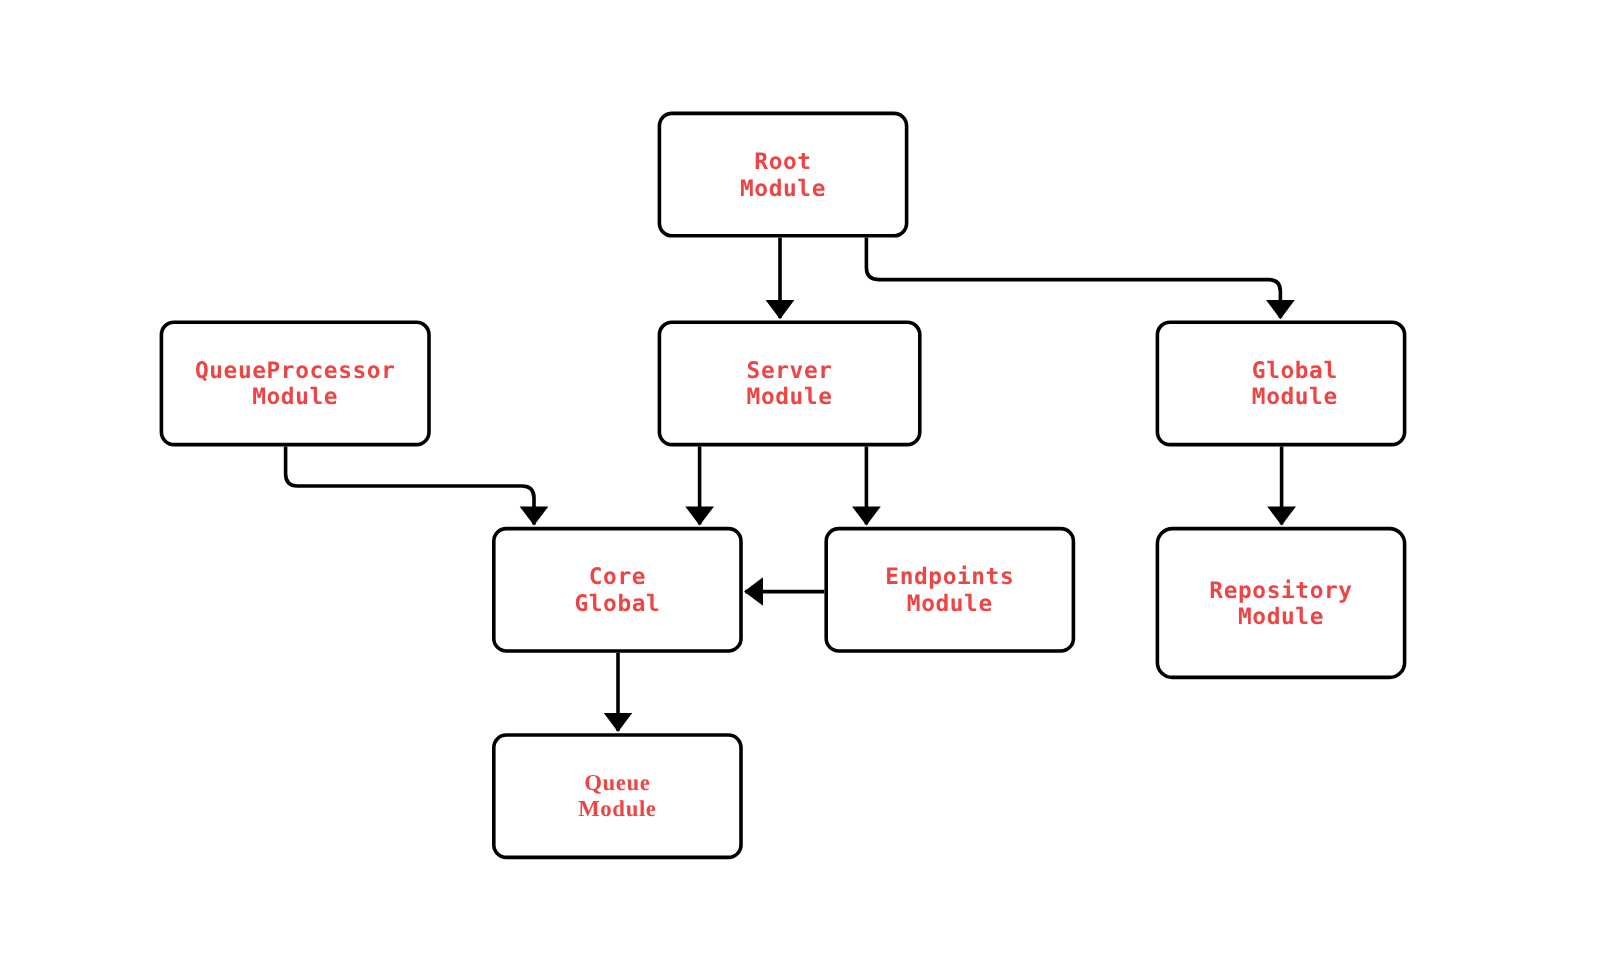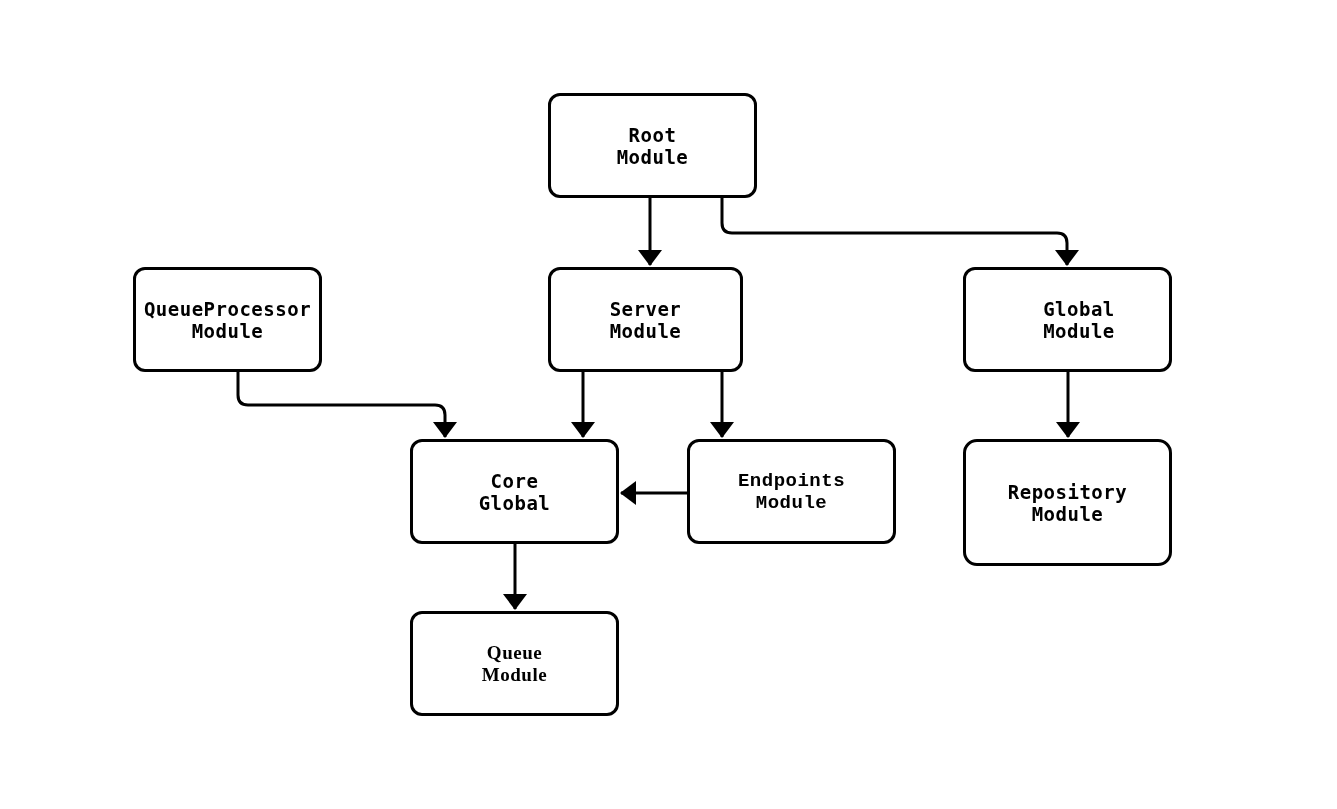--- a/index.html
+++ b/index.html
@@ -36,21 +36,21 @@
     display: flex;
     align-items: center;
     justify-content: center;
   }
   .node .label {
     white-space: pre-line;
     text-align: center;
     font-weight: bold;
     font-size: 19px;
     line-height: 22px;
-    color: #000000;
+    color: #ef4444;
     letter-spacing: 0.5px;
   }
 </style>
 </head>
 <body>
 
 <div class="canvas">
 
   <svg id="edge-layer" class="edge-layer" viewBox="0 0 1337 809" xmlns="http://www.w3.org/2000/svg">
     <defs>
@@ -65,37 +65,37 @@
       <path d="M 722 372 L 722 437" class="edge" marker-end="url(#arrowhead)"></path>
       <path d="M 1068 372 L 1068 437" class="edge" marker-end="url(#arrowhead)"></path>
       <path d="M 687 493 L 621 493" class="edge" marker-end="url(#arrowhead)"></path>
       <path d="M 515 544 L 515 609" class="edge" marker-end="url(#arrowhead)"></path>
     </svg>
 
   <div class="node" style="left: 548px; top: 93px; width: 209px; height: 105px;">
     <span class="label">Root
 Module</span>
   </div>
-  <div class="node" style="left: 133px; top: 267px; width: 189px; height: 105px;">
+  <div class="node" style="left: 133px; top: 267px; width: 226px; height: 105px;">
     <span class="label">QueueProcessor
 Module</span>
   </div>
-  <div class="node" style="left: 548px; top: 267px; width: 195px; height: 105px; align-items: center;">
+  <div class="node" style="left: 548px; top: 267px; width: 220px; height: 105px; align-items: center;">
     <span class="label">Server
 Module</span>
   </div>
   <div class="node" style="left: 963px; top: 267px; width: 209px; height: 105px; padding-left: 23px;">
     <span class="label">Global
 Module</span>
   </div>
   <div class="node" style="left: 410px; top: 439px; width: 209px; height: 105px;">
     <span class="label">Core
 Global</span>
   </div>
-  <div class="node" style="left: 687px; top: 439px; width: 209px; height: 105px; font-family: Liberation Mono, monospace;">
+  <div class="node" style="left: 687px; top: 439px; width: 209px; height: 105px;">
     <span class="label">Endpoints
 Module</span>
   </div>
   <div class="node" style="left: 963px; top: 439px; width: 209px; height: 127px; border-radius: 14px;">
     <span class="label">Repository
 Module</span>
   </div>
   <div class="node" style="left: 410px; top: 611px; width: 209px; height: 105px; font-family: Liberation Serif, serif;">
     <span class="label">Queue
 Module</span>

